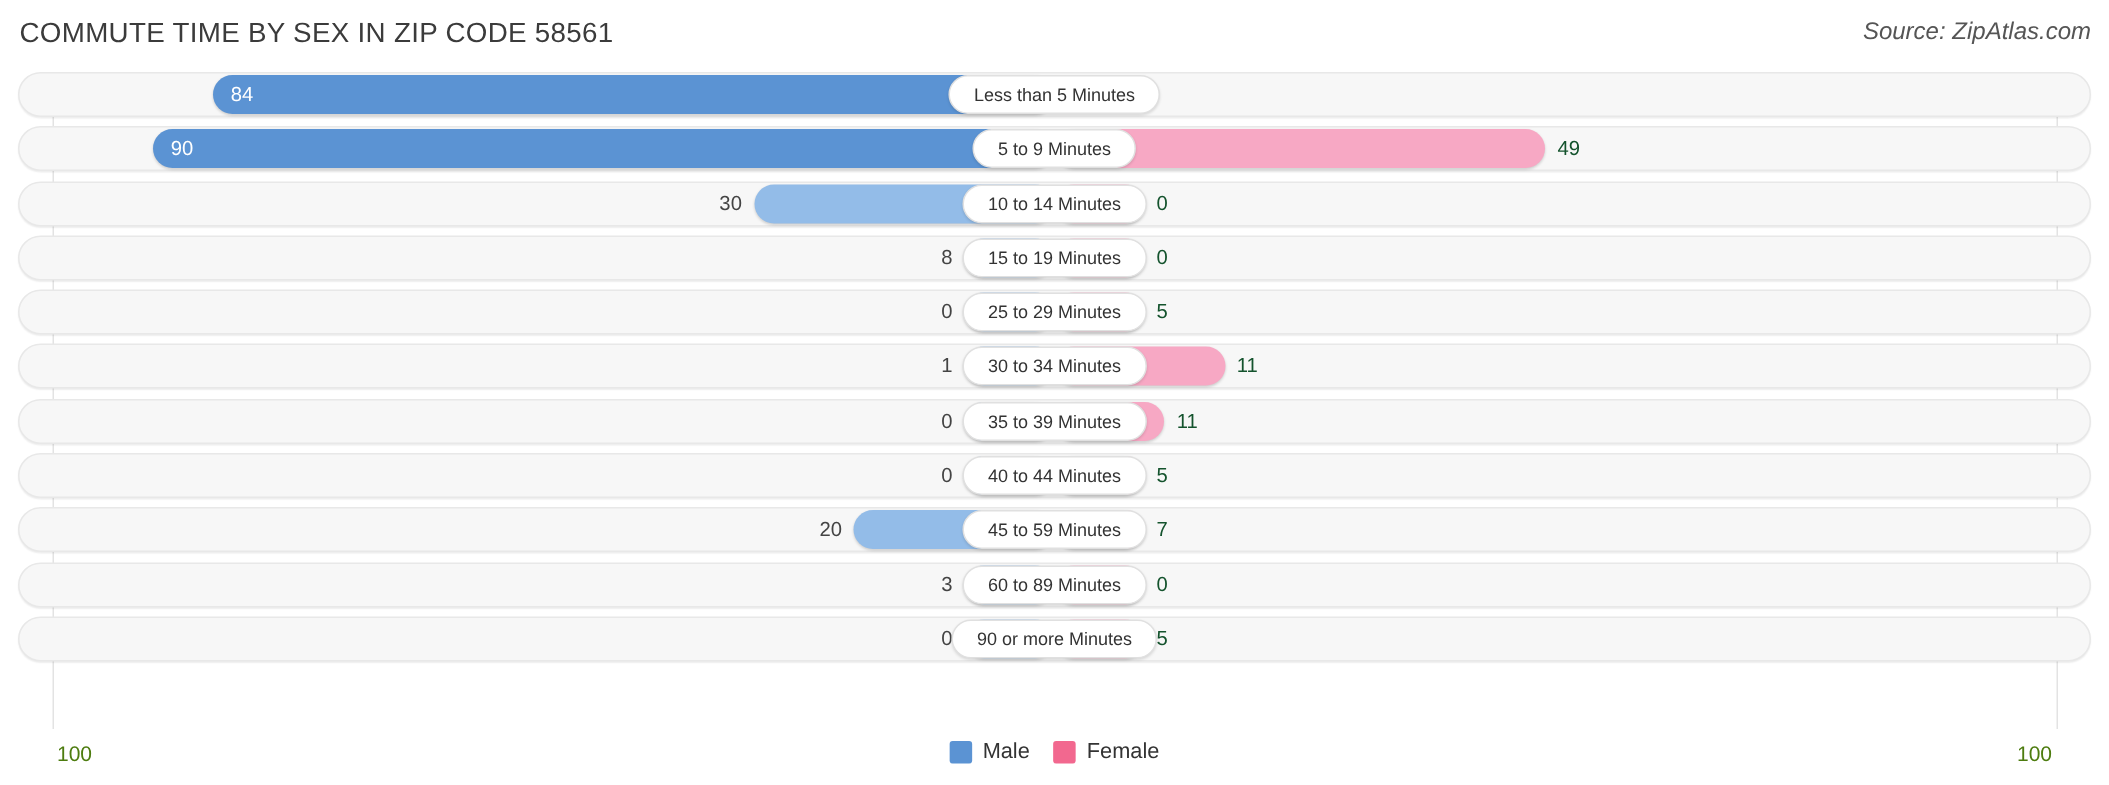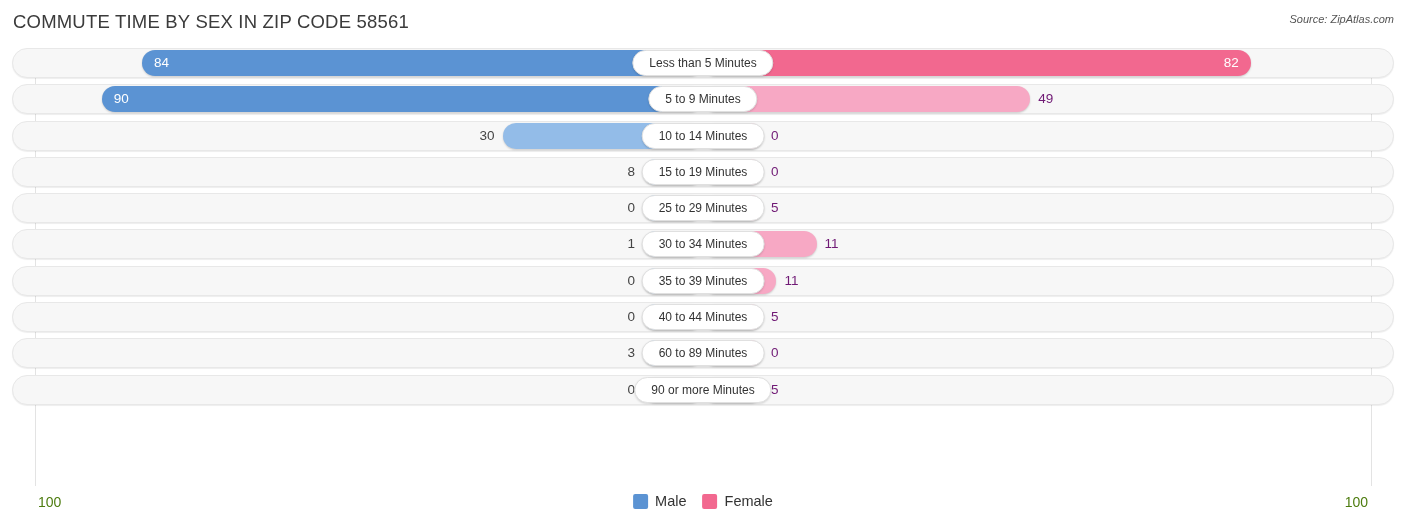--- a/index.html
+++ b/index.html
@@ -30,21 +30,21 @@
     font-size: 18.5px;
     letter-spacing: 0.2px;
     color: #3b3b3b;
     font-weight: 400;
     white-space: nowrap;
   }
   .source {
     position: absolute;
     right: 12px;
     top: 13px;
-    font-size: 11px;
+    font-size: 16px;
     font-style: italic;
     color: #555555;
     white-space: nowrap;
   }
 
   
   .plot {
     position: absolute;
     left: 0;
     top: 48px;
@@ -107,21 +107,21 @@
 
   .val {
     position: absolute;
     top: 0;
     height: 26px;
     line-height: 26px;
     font-size: 13.5px;
     white-space: nowrap;
   }
   .val.outside-left  { color: #444444; }
-  .val.outside-right { color: #701a75; }
+  .val.outside-right { color: #14532d; }
   .val.inside {
     color: #ffffff;
   }
   .val.male-out   { right: 0; padding-right: 8px; }
   .val.male-in    { left: 0;  padding-left: 12px; }
   .val.female-out { left: 0;  padding-left: 8px; }
   .val.female-in  { right: 0; padding-right: 12px; }
 
   
   .pill {
@@ -203,25 +203,20 @@
   <div class="gridline left"></div>
   <div class="gridline right"></div>
   <div class="rows" id="rows">
       <div class="row">
         <div class="track"></div>
         <div class="half left">
           <div class="bar male" style="width:561.12px;background:#5b93d3;">
             <span class="val inside male-in">84</span>
           </div>
         </div>
-        <div class="half right">
-          <div class="bar female" style="width:547.76px;background:#f2688f;">
-            <span class="val inside female-in">82</span>
-          </div>
-        </div>
         <div class="pill-wrap">
           <div class="pill">Less than 5 Minutes</div>
         </div>
       </div>
       <div class="row">
         <div class="track"></div>
         <div class="half left">
           <div class="bar male" style="width:601.2px;background:#5b93d3;">
             <span class="val inside male-in">90</span>
           </div>
@@ -309,20 +304,34 @@
         <div class="half left">
           <div class="bar male" style="width:60px;background:#93bce8;"></div>
           <span class="val outside-left male-out" style="right:60px;">0</span>
         </div>
         <div class="half right">
           <div class="bar female" style="width:60px;background:#f7a8c4;"></div>
           <span class="val outside-right female-out" style="left:60px;">5</span>
         </div>
         <div class="pill-wrap">
           <div class="pill">40 to 44 Minutes</div>
+        </div>
+      </div>
+      <div class="row">
+        <div class="track"></div>
+        <div class="half left">
+          <div class="bar male" style="width:133.6px;background:#93bce8;"></div>
+          <span class="val outside-left male-out" style="right:133.6px;">20</span>
+        </div>
+        <div class="half right">
+          <div class="bar female" style="width:60px;background:#f7a8c4;"></div>
+          <span class="val outside-right female-out" style="left:60px;">7</span>
+        </div>
+        <div class="pill-wrap">
+          <div class="pill">45 to 59 Minutes</div>
         </div>
       </div>
       <div class="row">
         <div class="track"></div>
         <div class="half left">
           <div class="bar male" style="width:60px;background:#93bce8;"></div>
           <span class="val outside-left male-out" style="right:60px;">3</span>
         </div>
         <div class="half right">
           <div class="bar female" style="width:60px;background:#f7a8c4;"></div>

